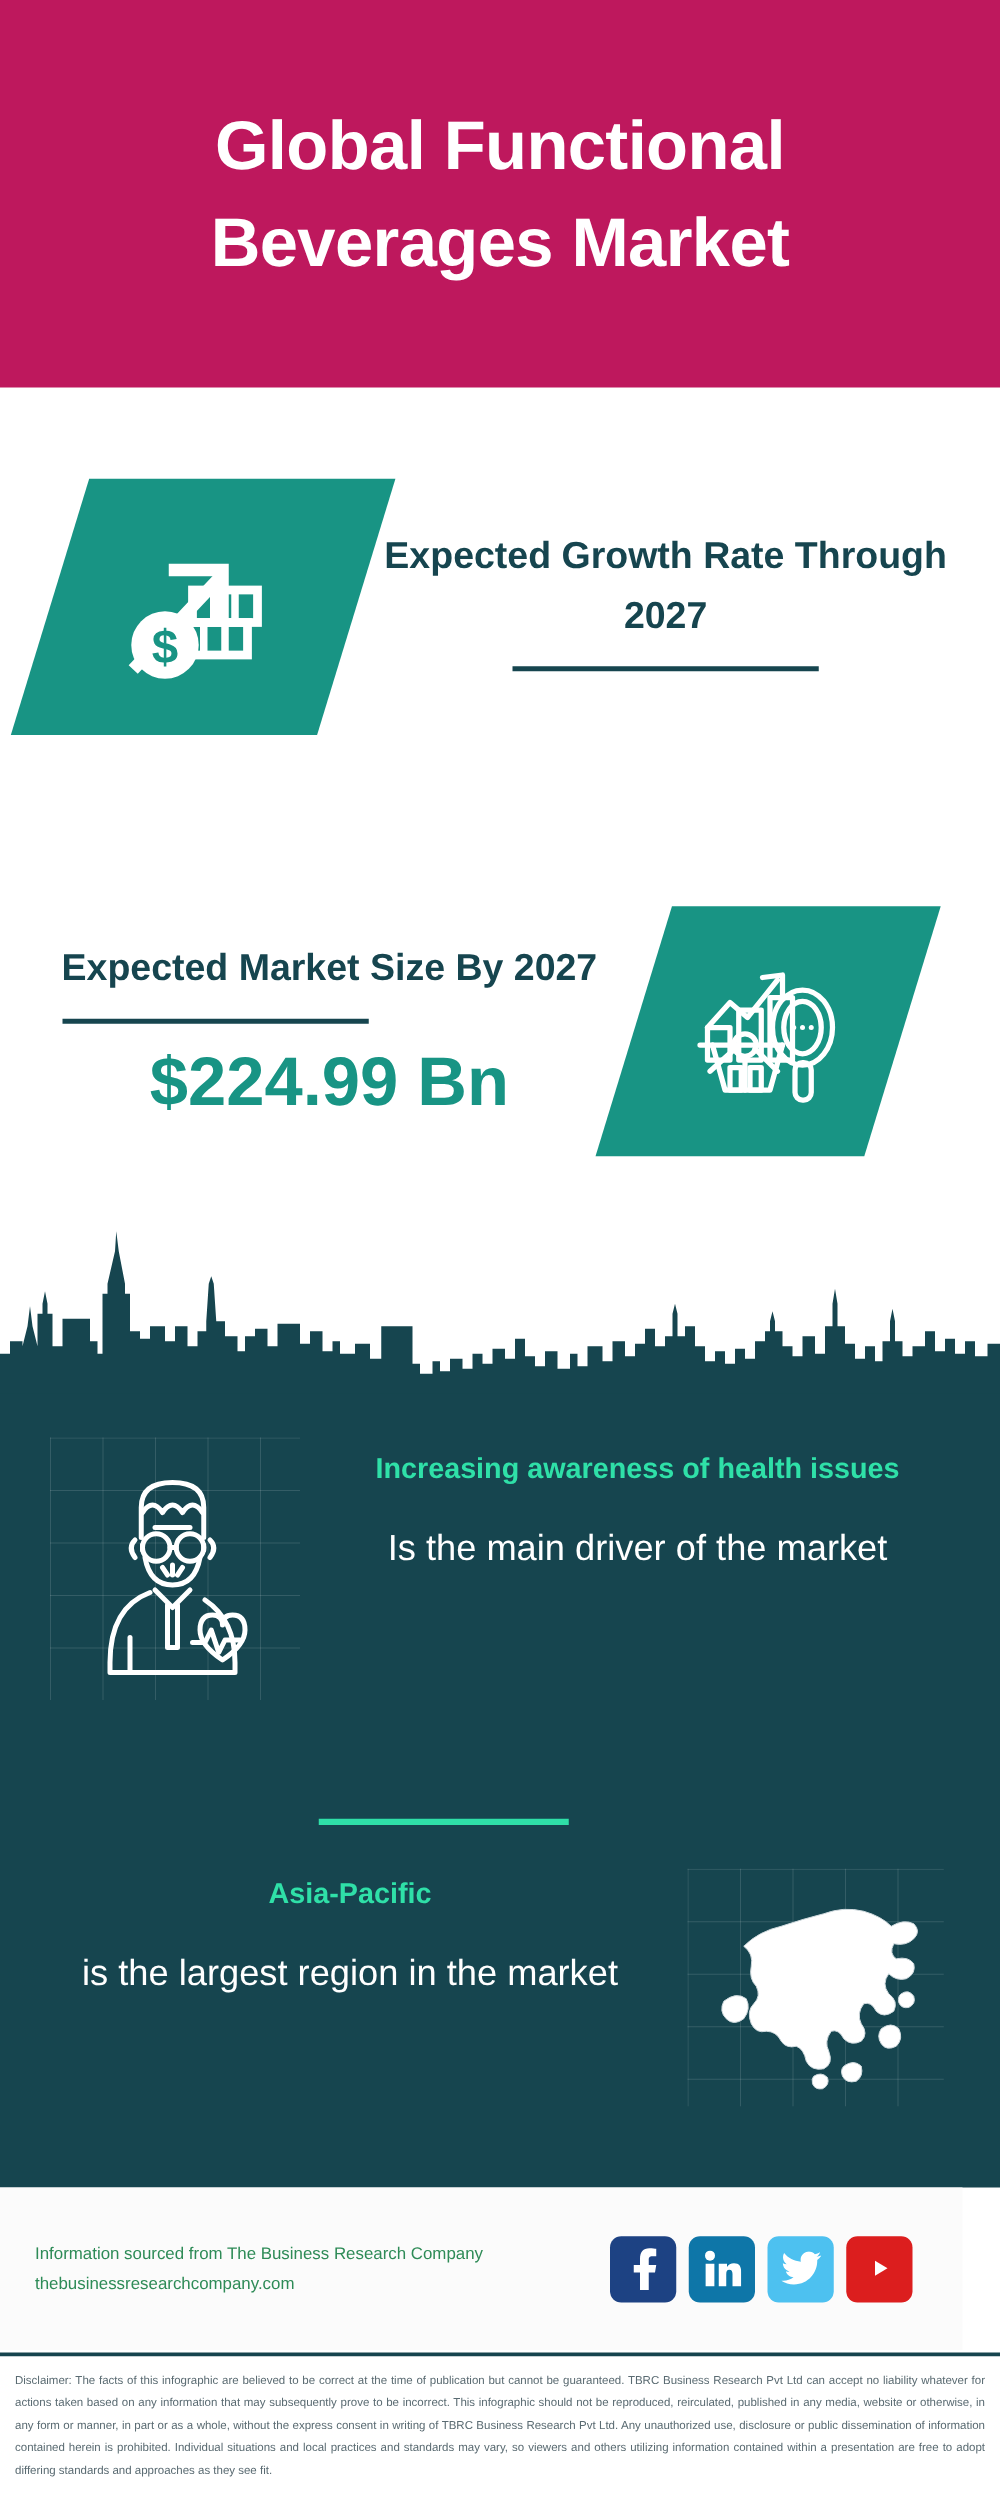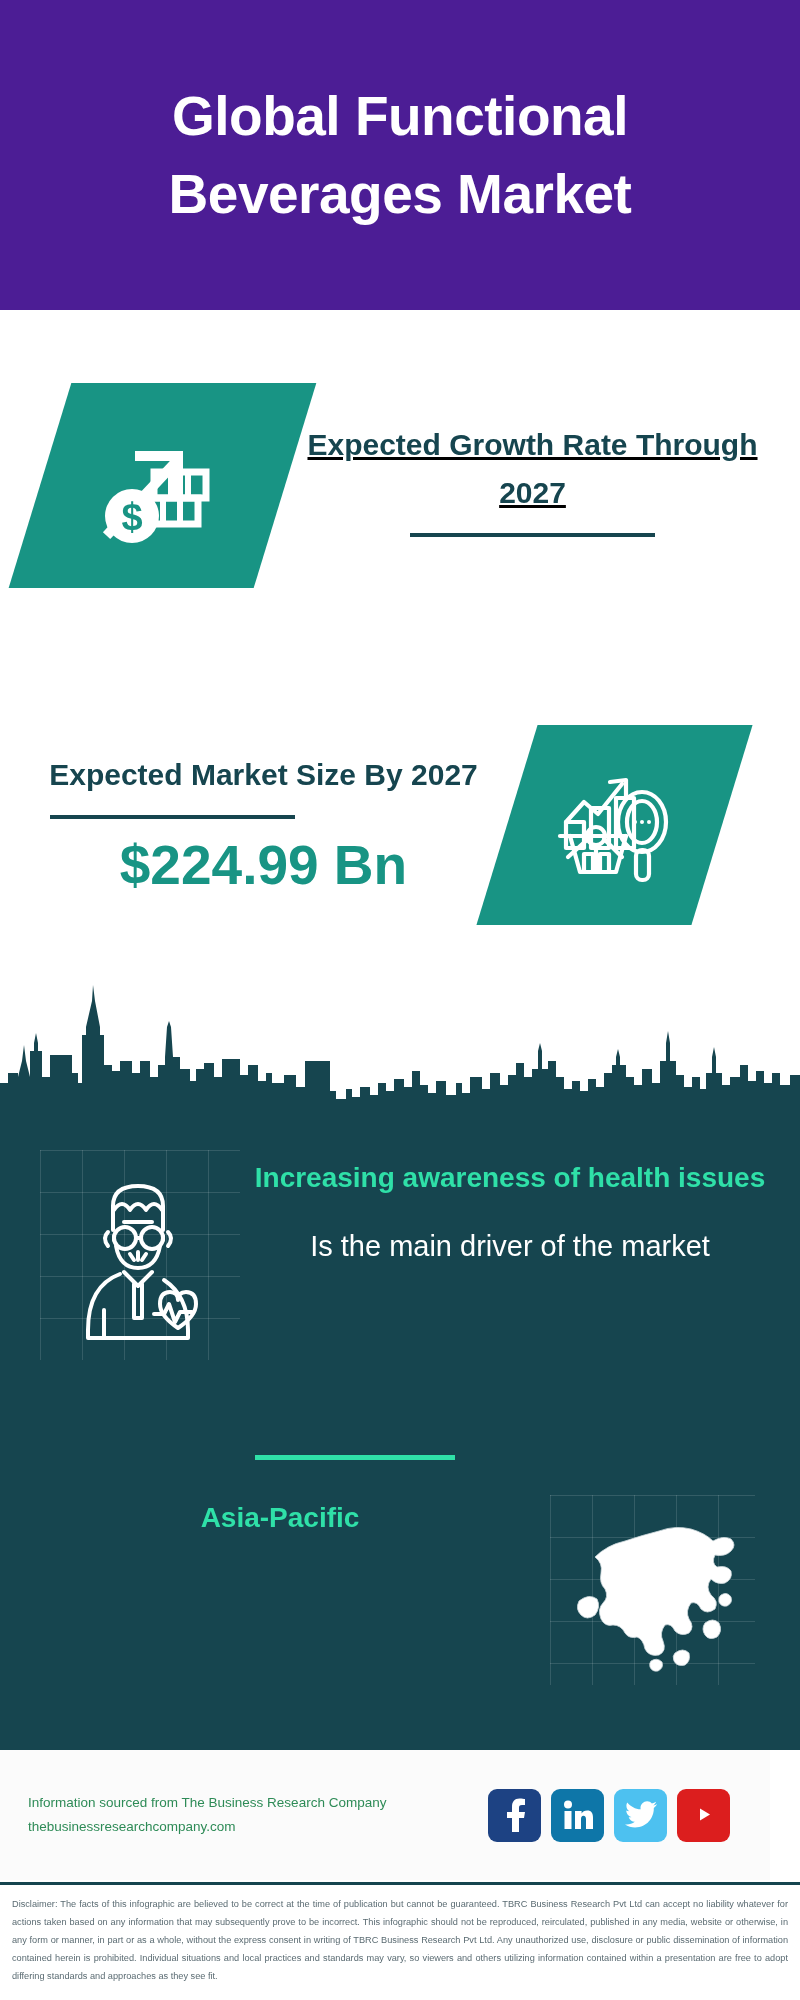--- a/index.html
+++ b/index.html
@@ -18,21 +18,21 @@
     overflow: hidden;
     background: #ffffff;
   }
 
   
   .header {
     position: absolute;
     top: 0; left: 0;
     width: 800px;
     height: 310px;
-    background: #4c1d95;
+    background: #be185d;
     display: flex;
     align-items: center;
     justify-content: center;
     padding: 0 60px;
   }
   .header-title {
     color: #ffffff;
     font-size: 55px;
     font-weight: bold;
     line-height: 1.42;
@@ -66,21 +66,20 @@
     position: absolute;
     inset: 0;
     display: flex;
     align-items: center;
     justify-content: center;
   }
   .growth-text {
     flex: 1;
     text-align: center;
     padding-right: 20px;
-    text-decoration: underline;
   }
   .kpi-label {
     color: #16454F;
     font-size: 30px;
     font-weight: bold;
     line-height: 1.6;
   }
   .kpi-rule {
     width: 245px;
     height: 4px;
@@ -158,21 +157,21 @@
     margin-left: 40px;
     flex: none;
   }
   .driver-text {
     flex: 1;
     text-align: center;
     padding: 10px 30px 0 10px;
   }
   .accent-head {
     color: #2FE0A8;
-    font-size: 28px;
+    font-size: 23px;
     font-weight: bold;
     line-height: 1.28;
   }
   .white-body {
     color: #ffffff;
     font-size: 29px;
     font-weight: normal;
     line-height: 1.3;
     margin-top: 32px;
   }
@@ -392,20 +391,21 @@
     </div>
 
   </div>
 
   <div class="mid-rule"></div>
 
   <div class="region">
 
     <div class="region-text">
       <div class="accent-head">Asia-Pacific</div>
+      <div class="white-body">is the largest region in the market</div>
     </div>
 
     <div class="map-wrap">
       <div class="gridpat" style="inset:0;"></div>
       <svg style="position:absolute;left:5px;top:10px;" width="195" height="170" viewBox="0 0 195 170">
         <g fill="#ffffff" stroke="#cfd9dd" stroke-width="0.8">
           <path d="M40 52 Q52 40 70 36 Q88 30 104 26 Q120 20 136 24 Q150 28 158 36
                    Q168 30 176 34 Q182 40 176 46 Q170 52 160 50 Q156 58 162 62
                    Q172 60 176 66 Q178 74 170 78 Q162 80 156 74 Q150 82 156 90
                    Q164 96 160 104 Q152 110 146 104 Q142 96 136 98 Q130 106 134 114

